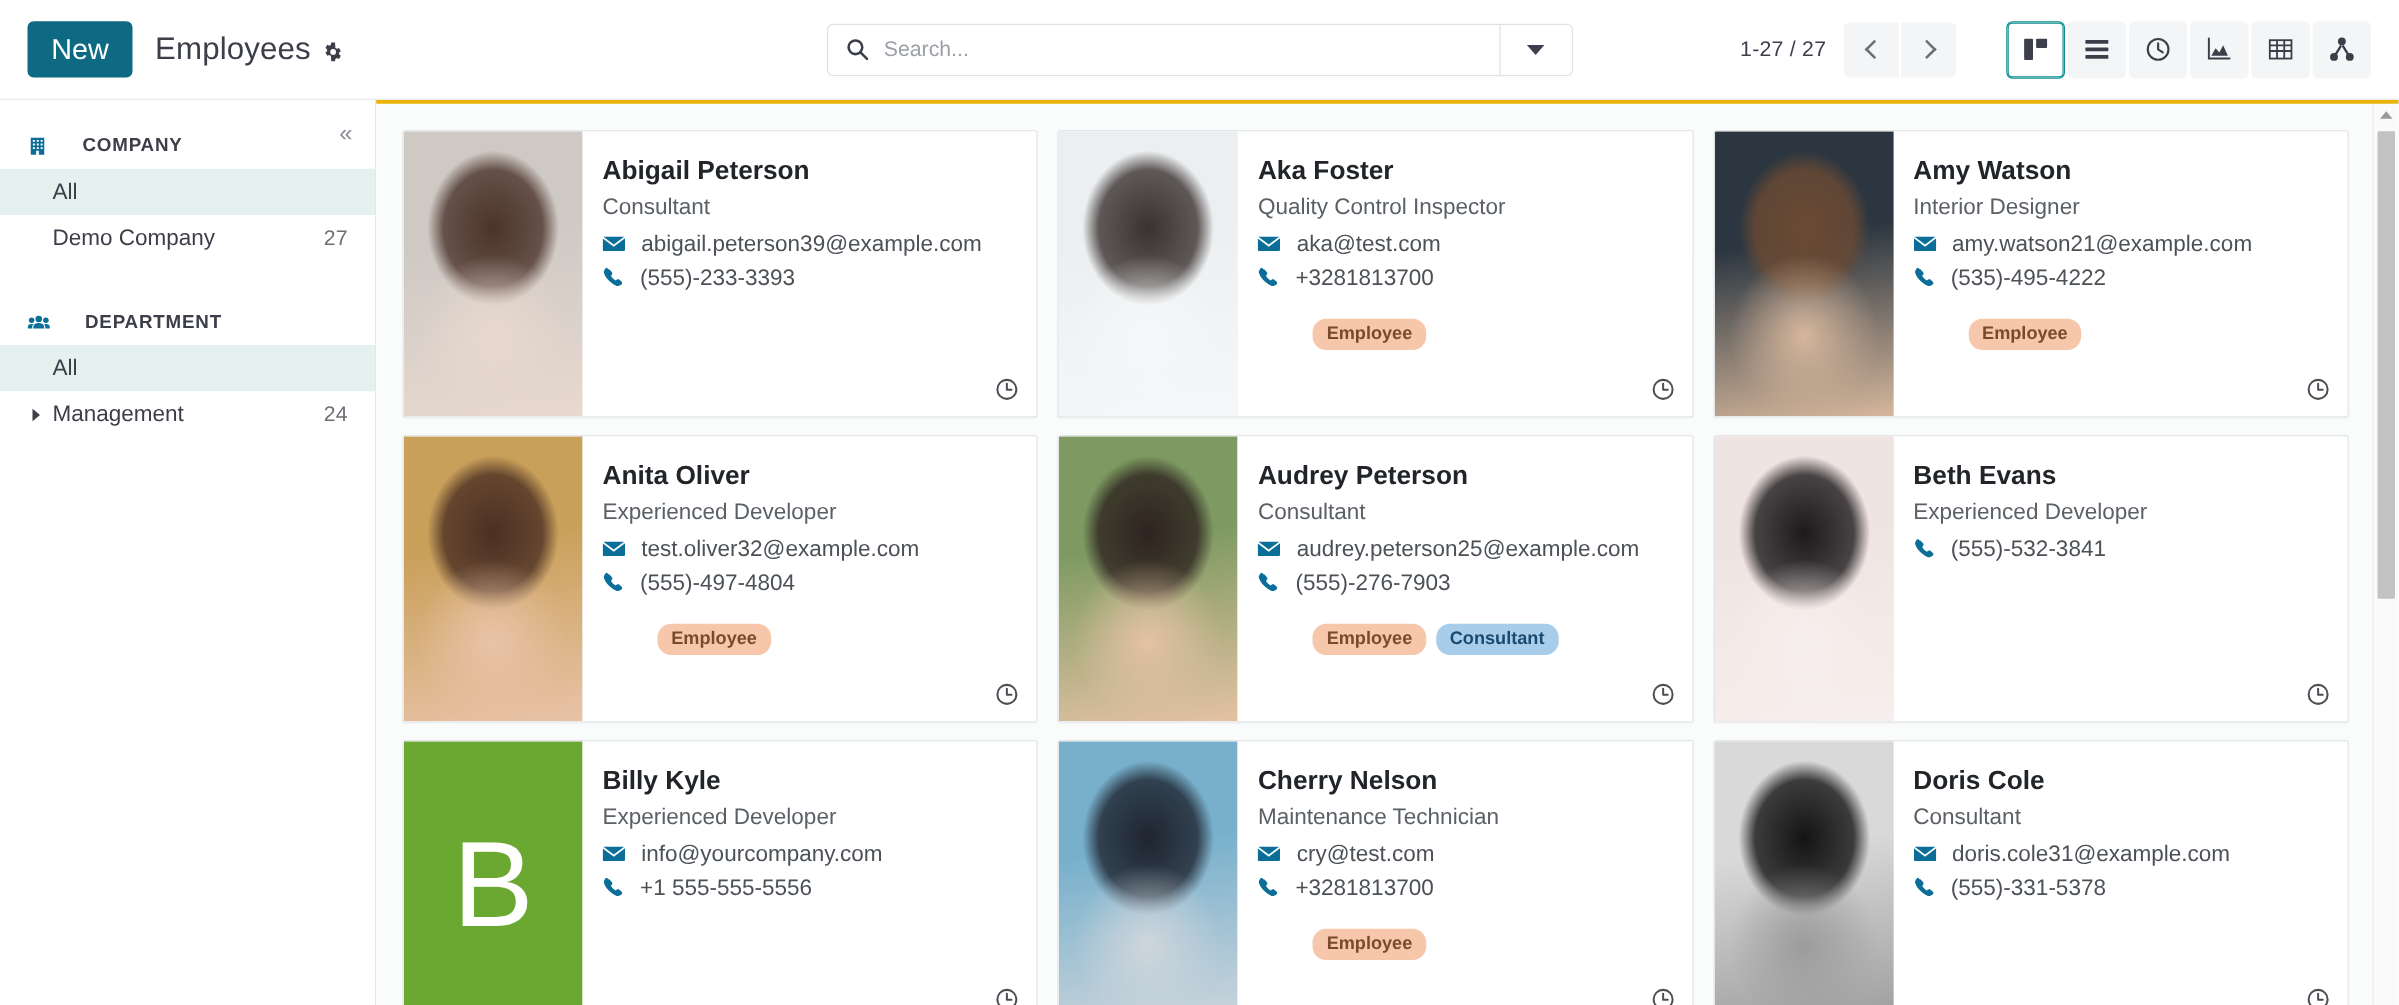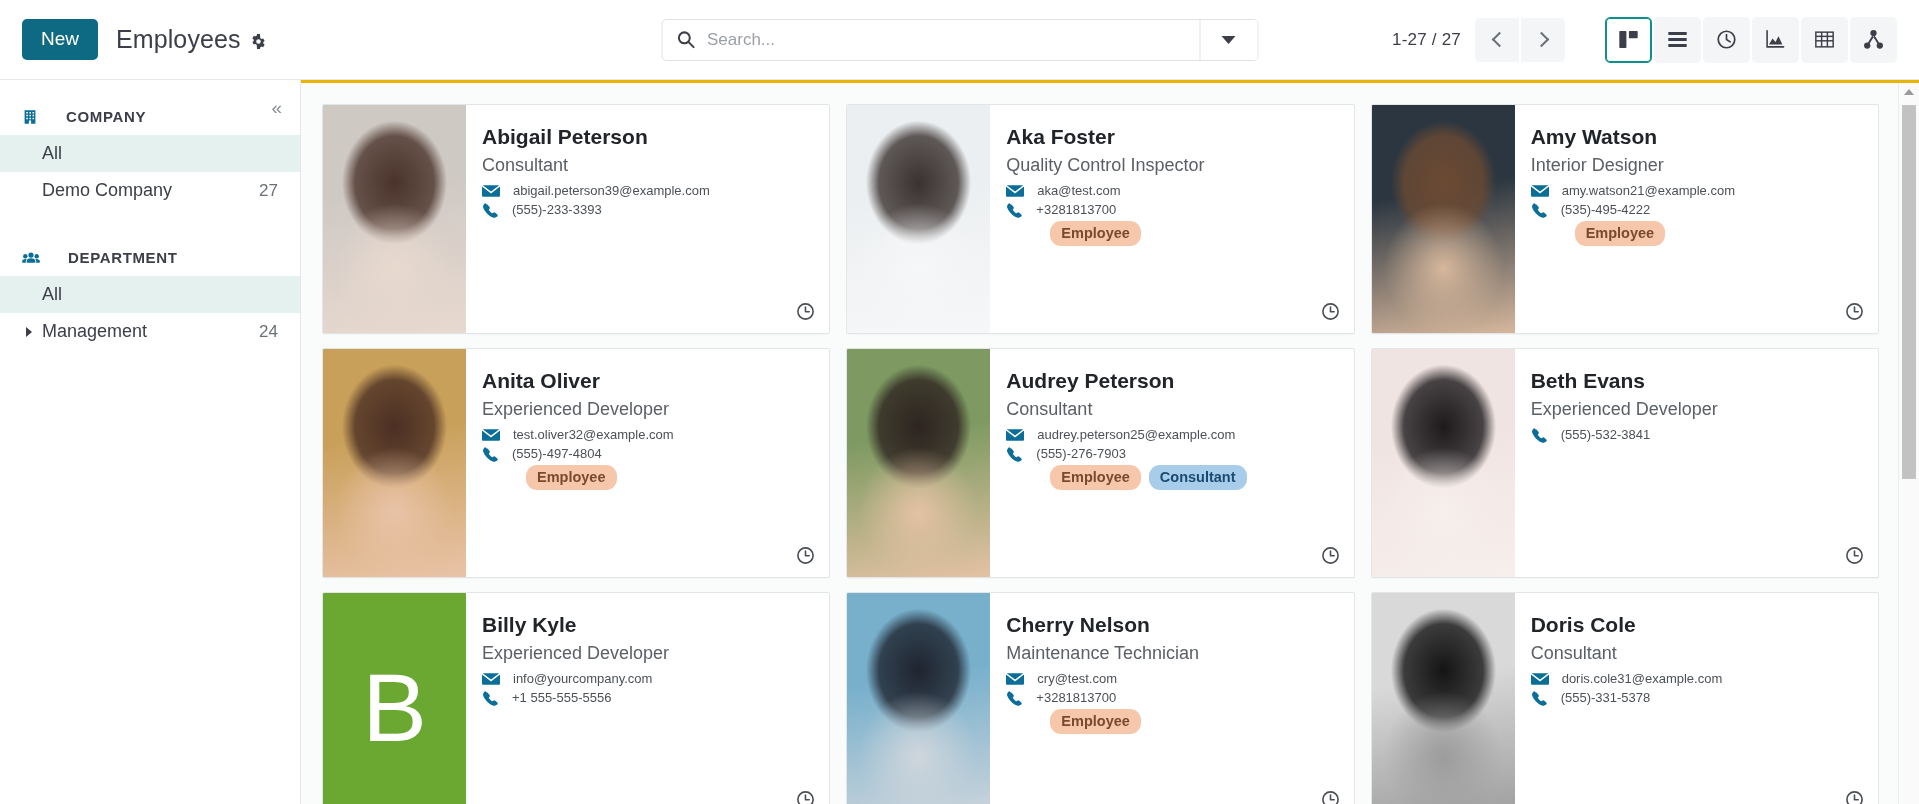--- a/index.html
+++ b/index.html
@@ -28,21 +28,21 @@
     align-items: center;
     flex: 0 0 auto;
     gap: 0;
   }
   .btn-new {
     background: #017e84;
     background: #0d6a82;
     color: #ffffff;
     border: 0;
     border-radius: 5px;
-    font-size: 19px;
+    font-size: 23px;
     font-weight: 500;
     padding: 9px 19px 10px 19px;
     cursor: pointer;
     line-height: 1.15;
     font-family: inherit;
     white-space: nowrap;
   }
   .breadcrumb-title {
     font-size: 25px;
     color: #3c3e49;
@@ -310,34 +310,34 @@
     line-height: 1.35;
     margin-bottom: 4px;
     white-space: nowrap;
     overflow: hidden;
     text-overflow: ellipsis;
   }
   .emp-line {
     display: flex;
     align-items: center;
     gap: 13px;
-    font-size: 13px;
+    font-size: 18px;
     color: #4c5157;
     line-height: 1.45;
     margin-bottom: 1px;
     white-space: nowrap;
     overflow: hidden;
   }
   .emp-line .li { flex: 0 0 auto; color: #0b6e99; display: flex; align-items: center; }
   .emp-line .tx { overflow: hidden; text-overflow: ellipsis; }
   .tag-row {
     display: flex;
     flex-wrap: wrap;
     gap: 8px;
-    margin-top: 0;
+    margin-top: 19px;
     padding-left: 44px;
   }
   .tag {
     font-size: 14.5px;
     font-weight: 600;
     border-radius: 11px;
     padding: 3px 11px 4px 11px;
     line-height: 1.25;
     white-space: nowrap;
   }

